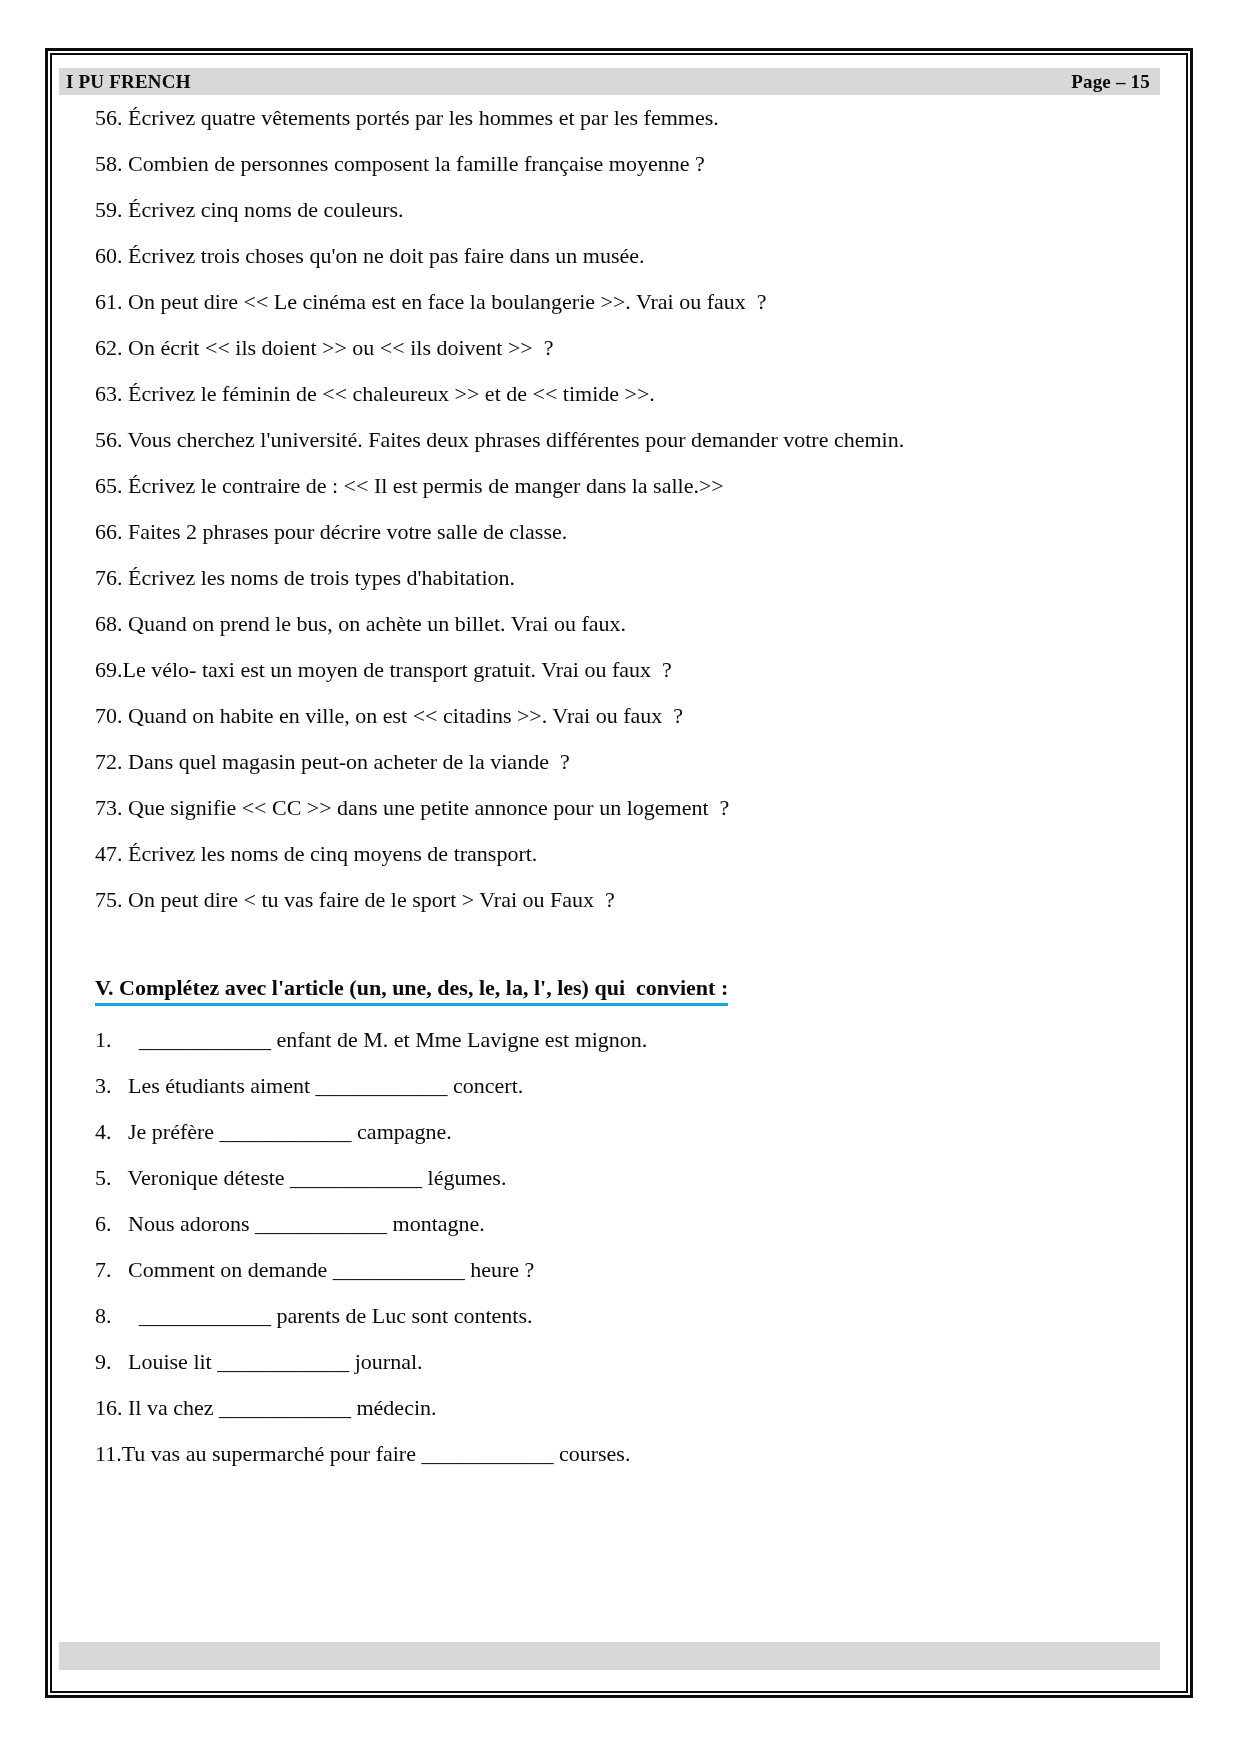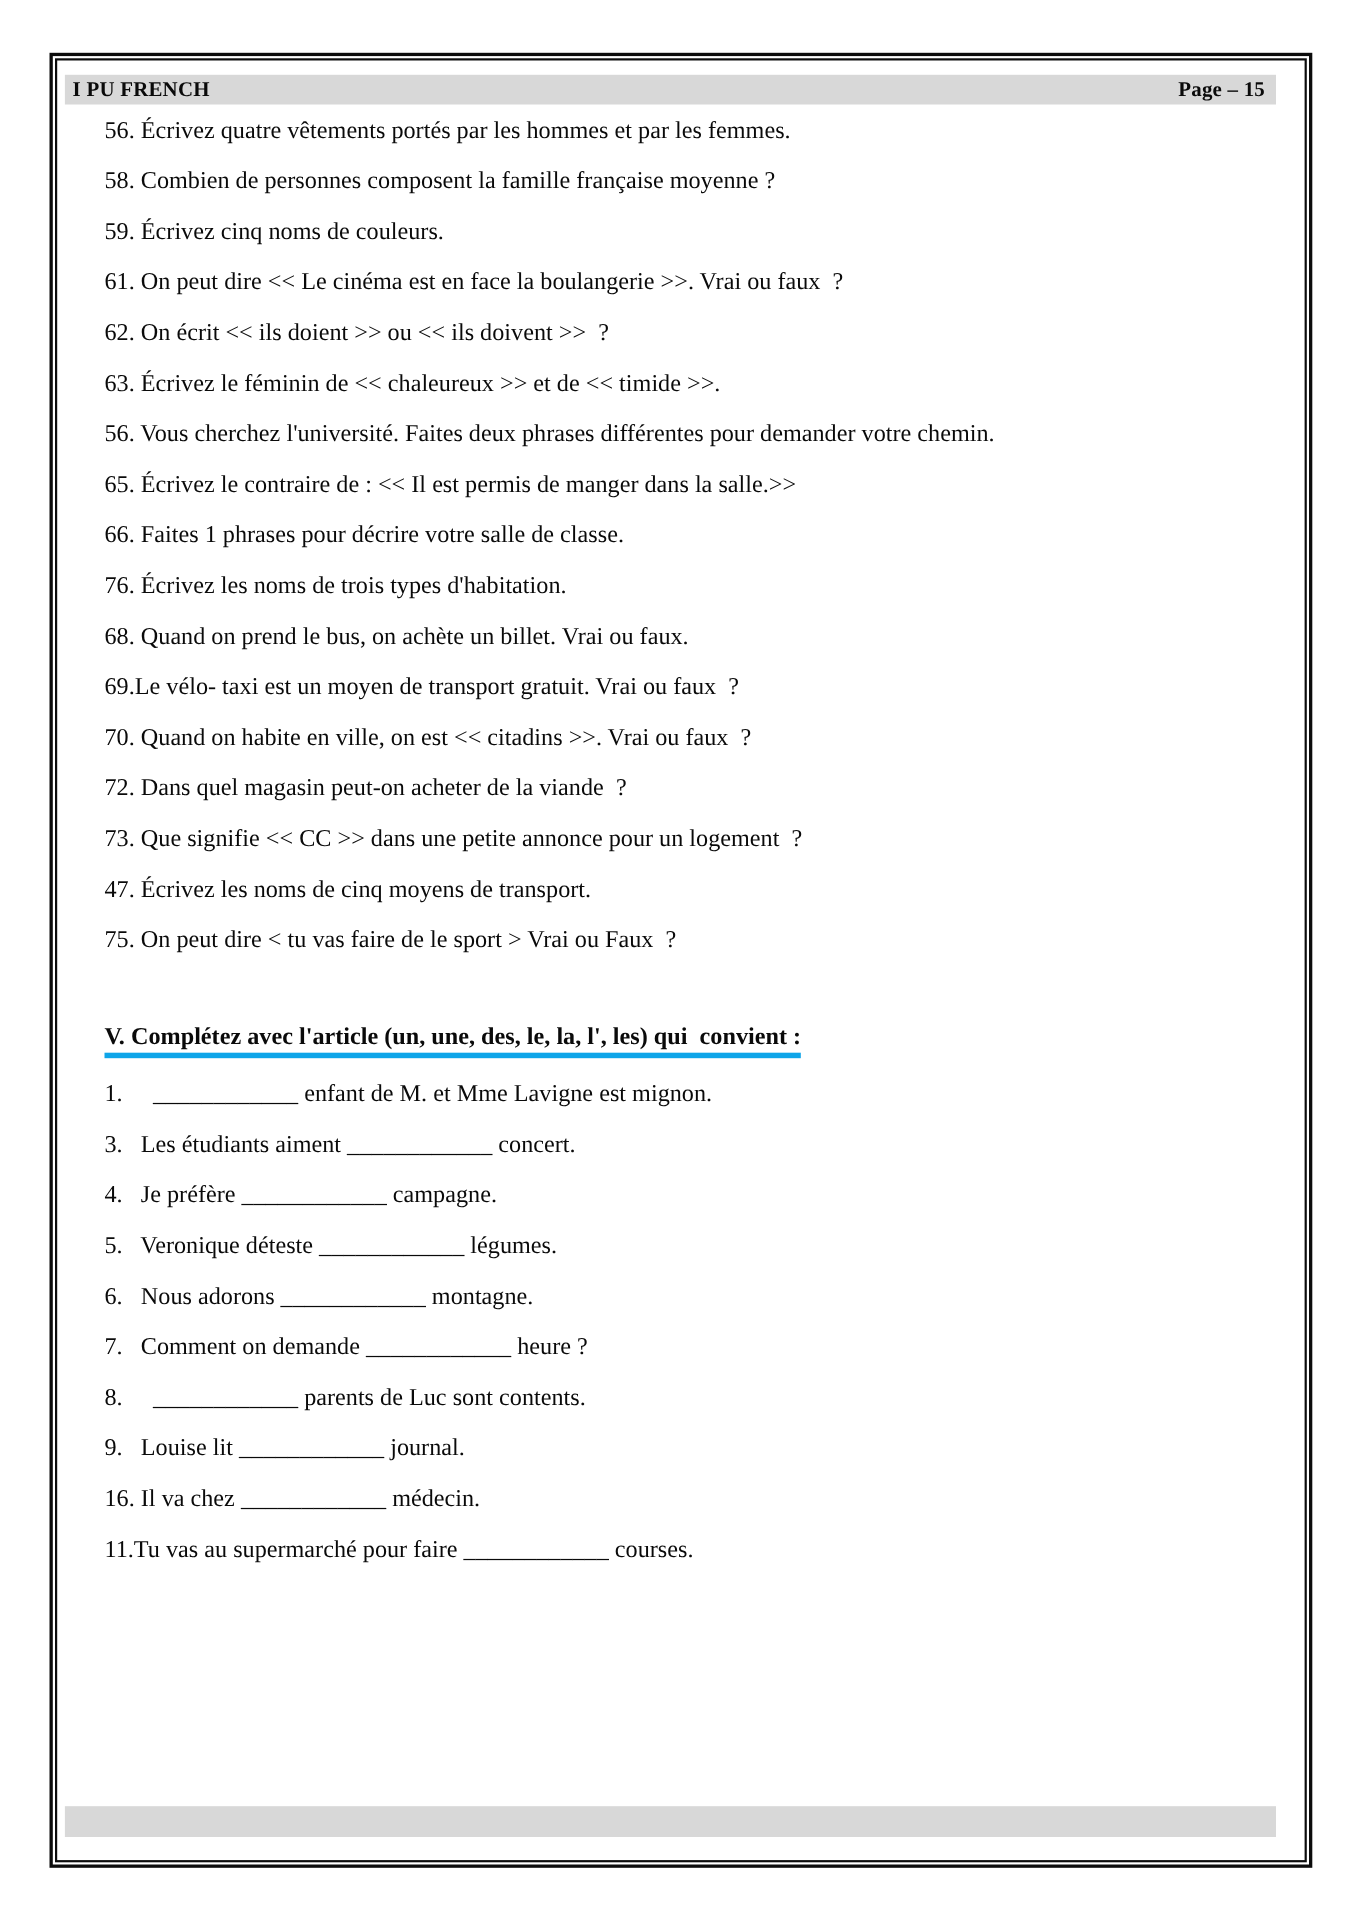--- a/index.html
+++ b/index.html
@@ -50,21 +50,21 @@
     white-space: pre-wrap;
   }
   .section-heading {
     margin: 62px 0 26px 0;
     font-size: 22px;
     line-height: 26px;
     font-weight: bold;
     white-space: pre-wrap;
   }
   .section-heading span {
-    border-bottom: 5px solid #0ea5e9;
+    border-bottom: 3px solid #0ea5e9;
     padding-bottom: 3px;
   }
   .footer-bar {
     position: absolute;
     left: 7px; right: 26px;
     bottom: 21px;
     height: 28px;
     background: #d8d8d8;
   }
 </style>
@@ -76,26 +76,27 @@
 
     <div class="header-bar">
       <span class="hdr-text">I PU FRENCH</span>
       <span class="hdr-text">Page – 15</span>
     </div>
 
     <div class="content">
       <p class="qline">56. Écrivez quatre vêtements portés par les hommes et par les femmes.</p>
       <p class="qline">58. Combien de personnes composent la famille française moyenne ?</p>
       <p class="qline">59. Écrivez cinq noms de couleurs.</p>
+      <p class="qline">60. Écrivez trois choses qu'on ne doit pas faire dans un musée.</p>
       <p class="qline">61. On peut dire &lt;&lt; Le cinéma est en face la boulangerie &gt;&gt;. Vrai ou faux  ?</p>
       <p class="qline">62. On écrit &lt;&lt; ils doient &gt;&gt; ou &lt;&lt; ils doivent &gt;&gt;  ?</p>
       <p class="qline">63. Écrivez le féminin de &lt;&lt; chaleureux &gt;&gt; et de &lt;&lt; timide &gt;&gt;.</p>
       <p class="qline">56. Vous cherchez l'université. Faites deux phrases différentes pour demander votre chemin.</p>
       <p class="qline">65. Écrivez le contraire de : &lt;&lt; Il est permis de manger dans la salle.&gt;&gt;</p>
-      <p class="qline">66. Faites 1 phrases pour décrire votre salle de classe.</p>
+      <p class="qline">66. Faites 2 phrases pour décrire votre salle de classe.</p>
       <p class="qline">76. Écrivez les noms de trois types d'habitation.</p>
       <p class="qline">68. Quand on prend le bus, on achète un billet. Vrai ou faux.</p>
       <p class="qline">69.Le vélo- taxi est un moyen de transport gratuit. Vrai ou faux  ?</p>
       <p class="qline">70. Quand on habite en ville, on est &lt;&lt; citadins &gt;&gt;. Vrai ou faux  ?</p>
       <p class="qline">72. Dans quel magasin peut-on acheter de la viande  ?</p>
       <p class="qline">73. Que signifie &lt;&lt; CC &gt;&gt; dans une petite annonce pour un logement  ?</p>
       <p class="qline">47. Écrivez les noms de cinq moyens de transport.</p>
       <p class="qline">75. On peut dire &lt; tu vas faire de le sport &gt; Vrai ou Faux  ?</p>
 
       <h2 class="section-heading"><span>V. Complétez avec l'article (un, une, des, le, la, l', les) qui  convient :</span></h2>

